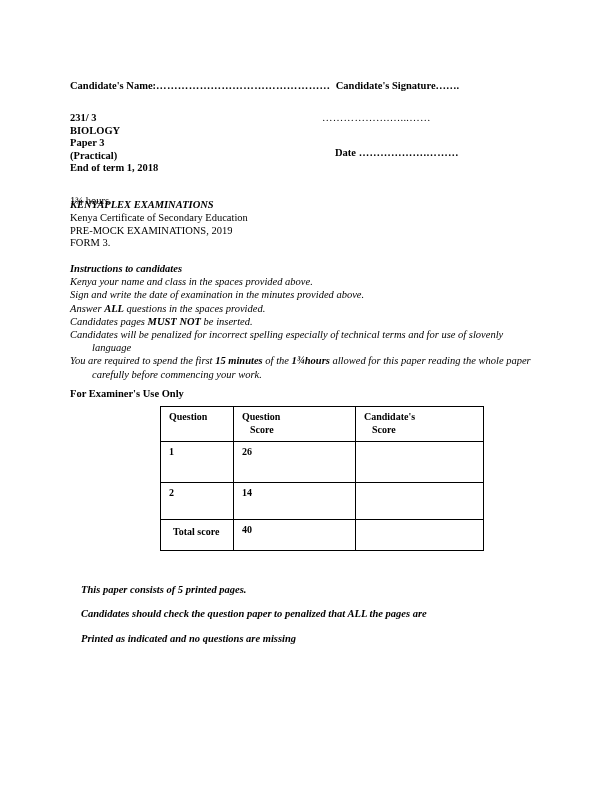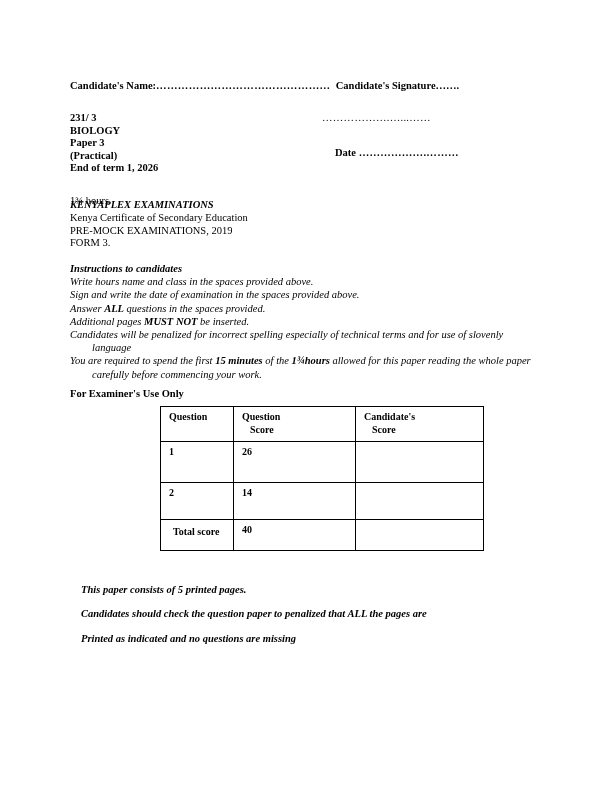--- a/index.html
+++ b/index.html
@@ -174,44 +174,44 @@
 
   <div class="hdr-line">
     <span>Candidate's Name:</span><span class="dots-name">…………………………………………</span>&nbsp;&nbsp;<span>Candidate's Signature…….</span>
   </div>
 
   <div class="meta">
     <div class="b">231/ 3</div>
     <div class="b">BIOLOGY</div>
     <div class="b">Paper 3</div>
     <div class="b">(Practical)</div>
-    <div class="b">End of term 1, 2026</div>
+    <div class="b">End of term 1, 2018</div>
     <div class="n">1¾ hours</div>
   </div>
 
   <div class="sig-dots">……………….…...……</div>
 
   <div class="date-line">
     <span>Date</span>
     <span class="dts">……………….………</span>
   </div>
 
   <div class="exam">
     <div class="kx">KENYAPLEX EXAMINATIONS</div>
     <div>Kenya Certificate of Secondary Education</div>
     <div>PRE-MOCK EXAMINATIONS, 2019</div>
     <div>FORM 3.</div>
   </div>
 
   <div class="instr">
     <p class="title">Instructions to candidates</p>
-    <p>Write hours name and class in the spaces provided above.</p>
-    <p>Sign and write the date of examination in the spaces provided above.</p>
+    <p>Kenya your name and class in the spaces provided above.</p>
+    <p>Sign and write the date of examination in the minutes provided above.</p>
     <p><span>Answer </span><b>ALL</b><span> questions in the spaces provided.</span></p>
-    <p><span>Additional pages </span><b>MUST NOT</b><span> be inserted.</span></p>
+    <p><span>Candidates pages </span><b>MUST NOT</b><span> be inserted.</span></p>
     <p class="hang"><span>Candidates will be penalized for incorrect spelling especially of technical terms and for use of slovenly</span> <span>language</span></p>
     <p class="hang"><span>You are required to spend the first </span><b>15 minutes</b><span> of the </span><b>1¾hours</b><span> allowed for this paper reading the whole</span> <span>paper carefully before commencing your work.</span></p>
   </div>
 
   <div class="examiner-label">For Examiner's Use Only</div>
 
   <table class="marks-table">
     <tbody>
       <tr class="row-head">
         <td class="col-q">Question</td>

